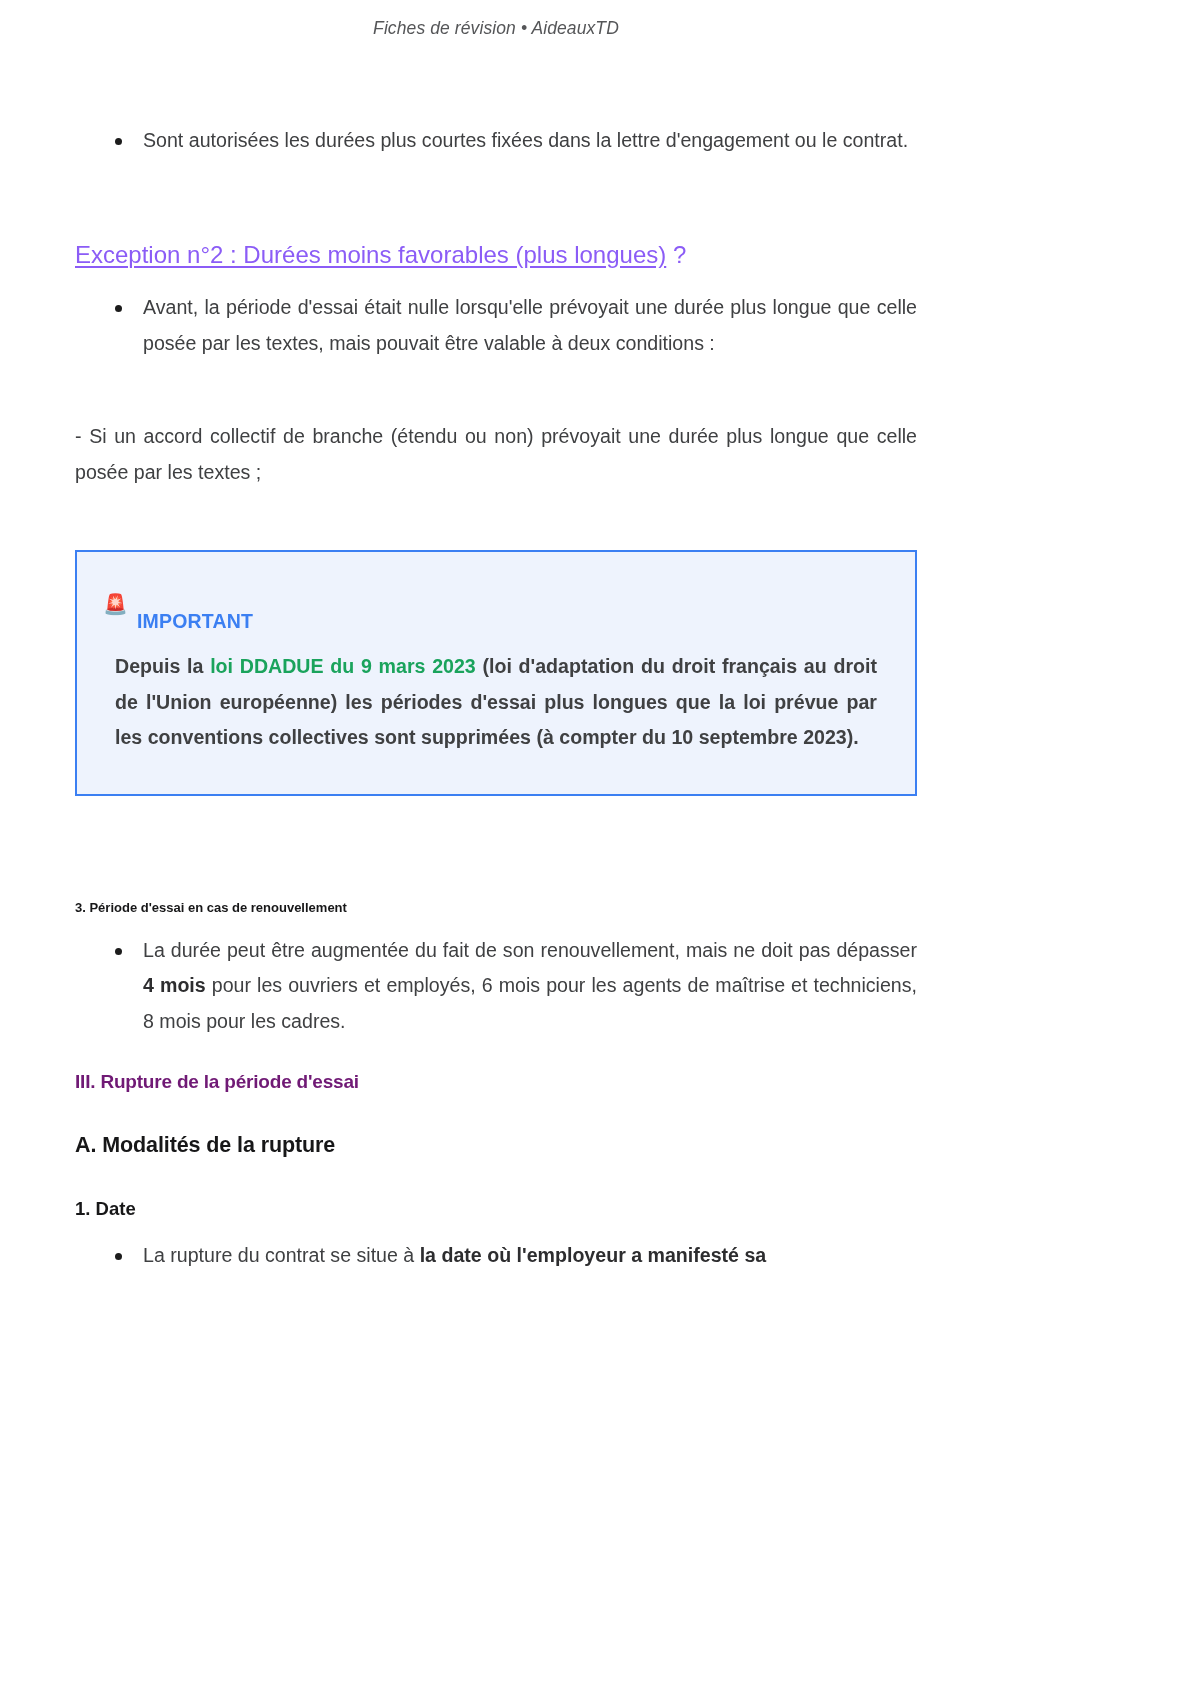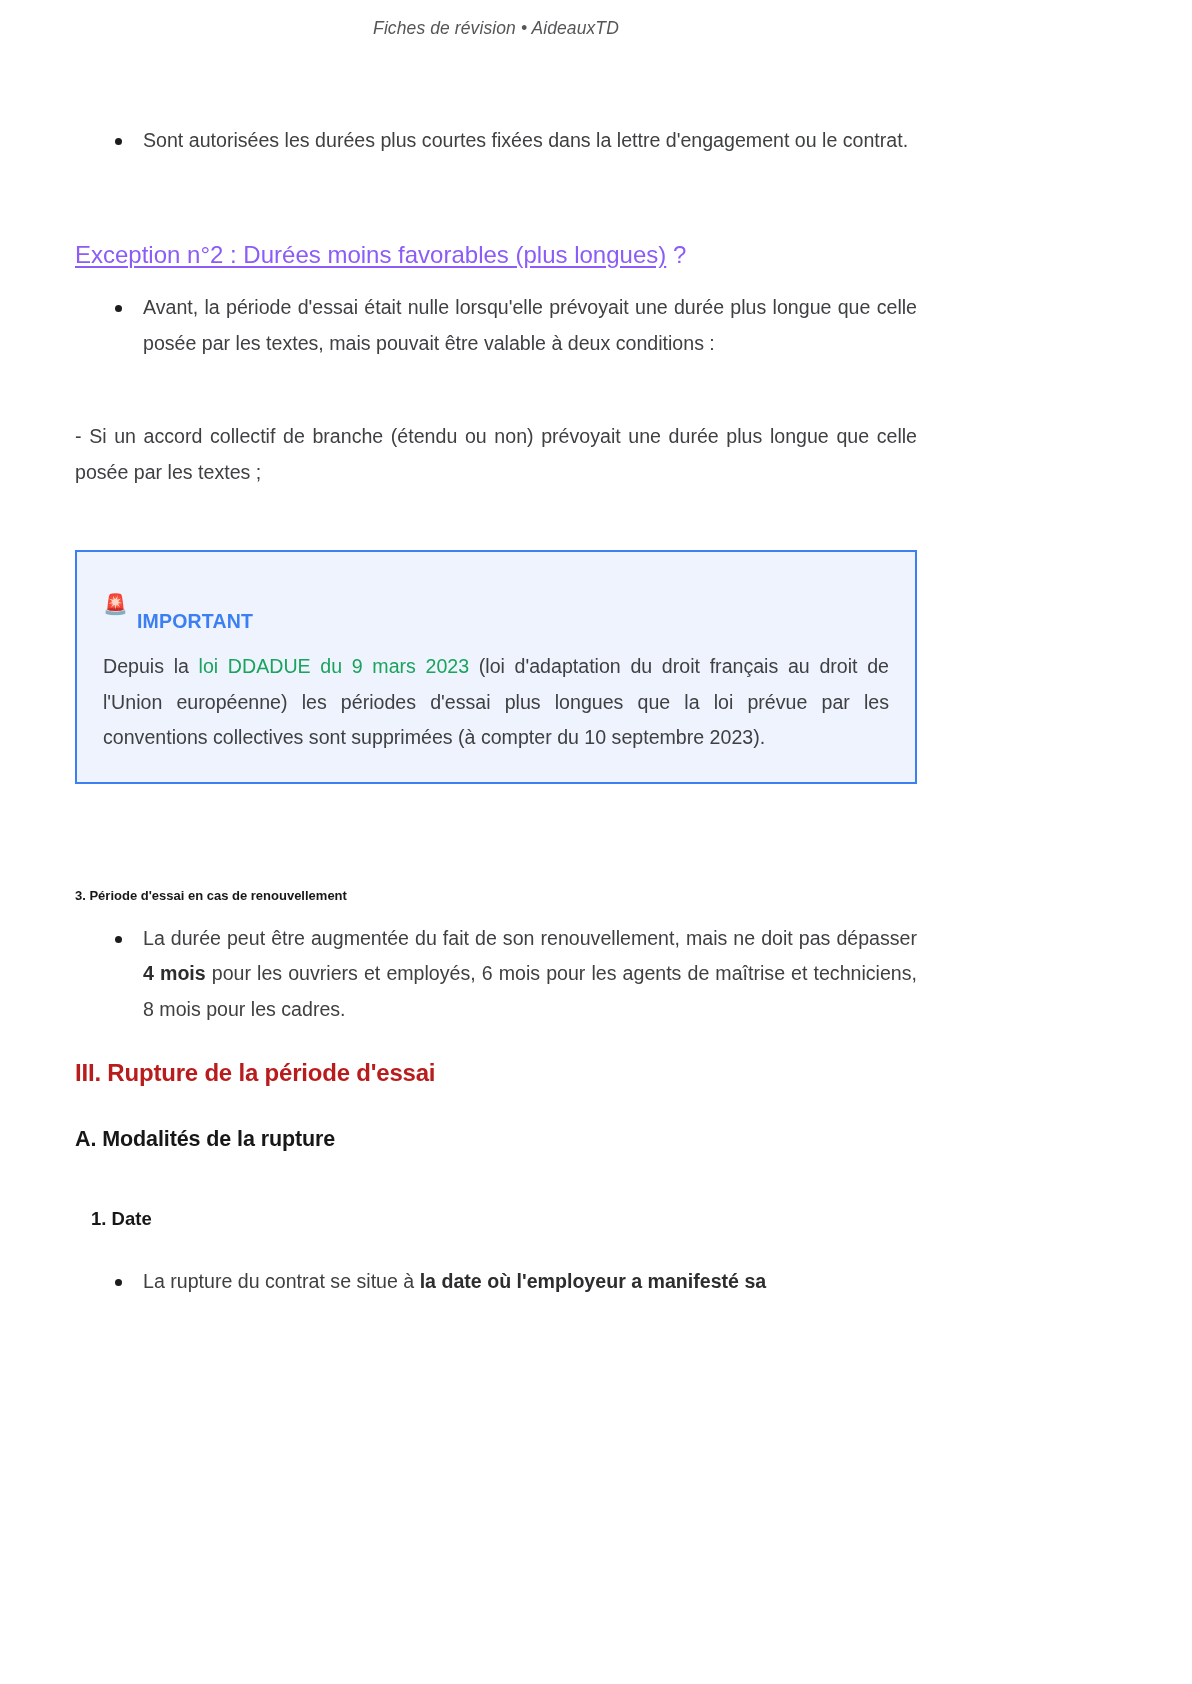--- a/index.html
+++ b/index.html
@@ -128,43 +128,44 @@
     font-size: 19.5px;
     letter-spacing: 0.2px;
     margin-top: 36px;
   }
   .callout-body {
     font-size: 19.6px;
     line-height: 35.5px;
     color: #3f4042;
     text-align: justify;
     text-justify: inter-word;
-    margin: 0;
+    margin: 12px;
+    font-weight: bold;
   }
 
   
   h2.h-major {
-    font-size: 24px;
-    font-weight: 700;
-    color: #b91c1c;
+    font-size: 19px;
+    font-weight: 700;
+    color: #701a75;
     margin: 0;
     letter-spacing: -0.2px;
   }
   h3.h-sub {
     font-size: 21.5px;
     font-weight: 700;
     color: #171718;
     margin: 0;
     letter-spacing: -0.1px;
   }
   h4.h-minor {
     font-size: 18.5px;
     font-weight: 700;
     color: #171718;
-    margin: 16px;
+    margin: 0;
   }
   h4.h-numbered {
     font-size: 13px;
     font-weight: 700;
     color: #171718;
     margin: 0;
   }
 
   
   .running-footer {

